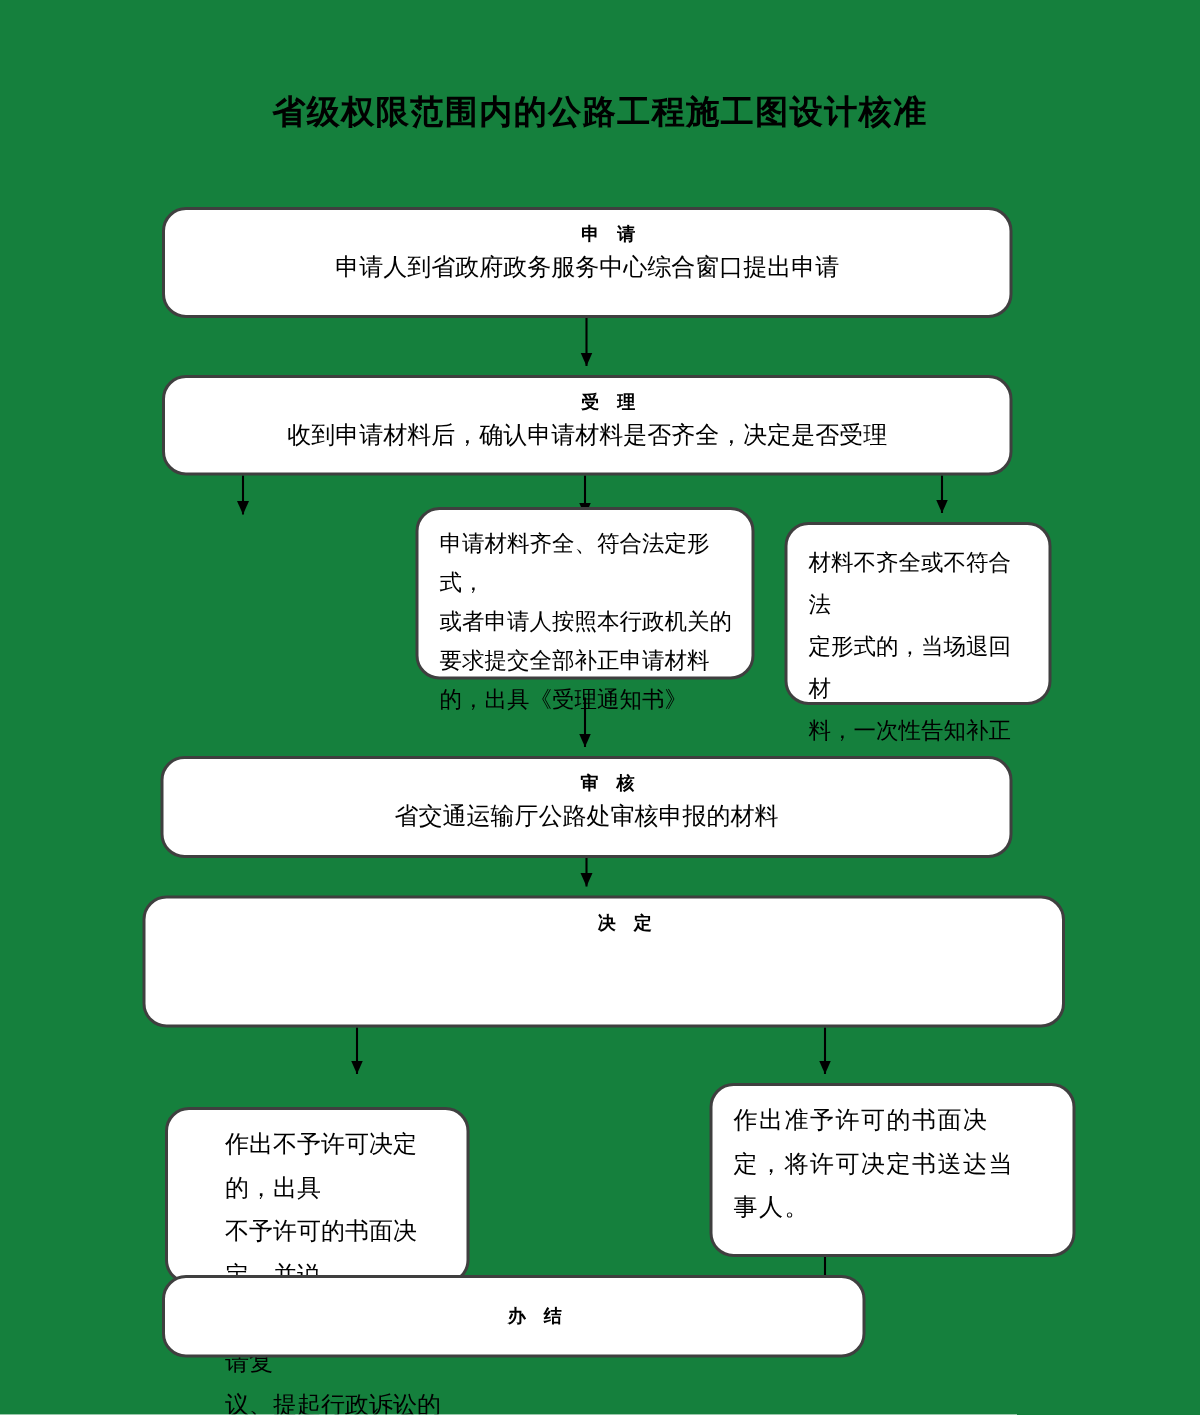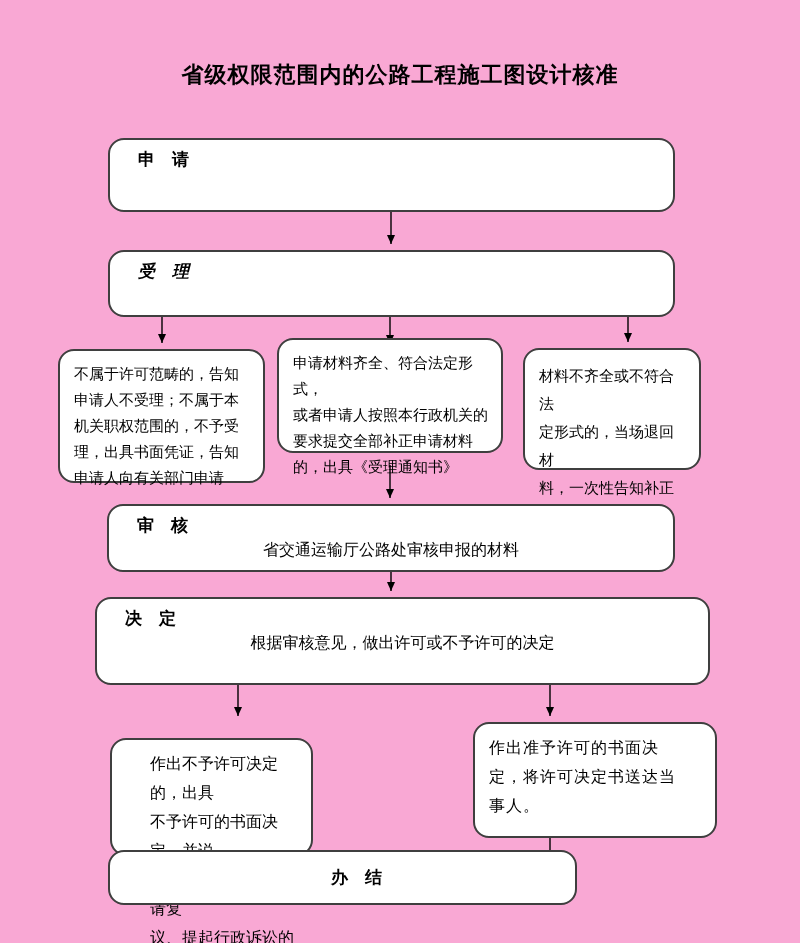--- a/index.html
+++ b/index.html
@@ -1,19 +1,19 @@
 <!DOCTYPE html>
 <html><head>
 <meta charset="utf-8">
 <style>
   html,body{margin:0;padding:0;background:#ffffff;}
   #canvas{
     position:relative;
     width:800px;height:943px;
-    background:#f9a8d4;
+    background:#15803d;
     font-family:"Liberation Sans", sans-serif;
     color:#000;
     overflow:hidden;
   }
   #title{
     position:absolute;
     left:0;top:60px;width:800px;
     text-align:center;
     font-size:22px;
     font-weight:bold;
@@ -21,41 +21,41 @@
   }
   .box{
     position:absolute;
     box-sizing:border-box;
     border:2px solid #3f3f3f;
     border-radius:16px;
     background:#ffffff;
   }
   .box .hd{
     display:block;
-    text-align:left;
+    text-align:center;
     font-weight:bold;
-    font-size:17px;
+    font-size:12px;
     padding-top:8px;
     margin-left:28px;
   }
   .box .bd{
     display:block;
     text-align:center;
     font-size:16px;
     padding-top:3px;
   }
   .side .bd{
     text-align:left;
     white-space:pre-line;
     padding:10px 12px 0 14px;
     font-size:15px;
     line-height:26px;
   }
   #box-apply{left:108px;top:138px;width:567px;height:74px;}
-  #box-accept{left:108px;top:250px;width:567px;height:67px;font-style:italic;}
+  #box-accept{left:108px;top:250px;width:567px;height:67px;}
   #box-reject{left:58px;top:349px;width:207px;height:134px;}
   #box-ok{left:277px;top:338px;width:226px;height:115px;}
   #box-incomplete{left:523px;top:348px;width:178px;height:122px;}
   #box-incomplete .bd{line-height:28px;padding-top:12px;}
   #box-review{left:107px;top:504px;width:568px;height:68px;}
   #box-decide{left:95px;top:597px;width:615px;height:88px;}
   #box-deny{left:110px;top:738px;width:203px;height:118px;padding-left:24px;}
   #box-deny .bd{font-size:16px;line-height:29px;padding-top:9px;}
   #box-grant{left:428px;top:722px;width:244px;height:116px;margin-left:45px;}
   #box-grant .bd{font-size:16px;line-height:29px;padding-top:9px;letter-spacing:1px;}
@@ -88,33 +88,28 @@
       <line x1="391" y1="568" x2="391" y2="591" marker-end="url(#arrow)"></line>
       <line x1="238" y1="685" x2="238" y2="716" marker-end="url(#arrow)"></line>
       <line x1="550" y1="685" x2="550" y2="716" marker-end="url(#arrow)"></line>
       <line x1="238" y1="840" x2="238" y2="871" marker-end="url(#arrow)"></line>
       <line x1="550" y1="838" x2="550" y2="871" marker-end="url(#arrow)"></line>
     </g>
   </svg>
 
   <div id="box-apply" class="box">
     <span class="hd">申　请</span>
+    <span class="bd">申请人到省政府政务服务中心综合窗口提出申请</span>
   </div>
 
   <div id="box-accept" class="box">
     <span class="hd">受　理</span>
+    <span class="bd">收到申请材料后，确认申请材料是否齐全，决定是否受理</span>
   </div>
 
-  <div id="box-reject" class="box side">
-    <span class="bd">不属于许可范畴的，告知
-申请人不受理；不属于本
-机关职权范围的，不予受
-理，出具书面凭证，告知
-申请人向有关部门申请</span>
-  </div>
 
   <div id="box-ok" class="box side">
     <span class="bd">申请材料齐全、符合法定形式，
 或者申请人按照本行政机关的
 要求提交全部补正申请材料
 的，出具《受理通知书》</span>
   </div>
 
   <div id="box-incomplete" class="box side">
     <span class="bd">材料不齐全或不符合法
@@ -123,21 +118,20 @@
 容</span>
   </div>
 
   <div id="box-review" class="box">
     <span class="hd">审　核</span>
     <span class="bd">省交通运输厅公路处审核申报的材料</span>
   </div>
 
   <div id="box-decide" class="box">
     <span class="hd">决　定</span>
-    <span class="bd">根据审核意见，做出许可或不予许可的决定</span>
   </div>
 
   <div id="box-deny" class="box side">
     <span class="bd">作出不予许可决定的，出具
 不予许可的书面决定，并说
 明理由，告知依法申请复
 议、提起行政诉讼的权利</span>
   </div>
 
   <div id="box-grant" class="box side">

